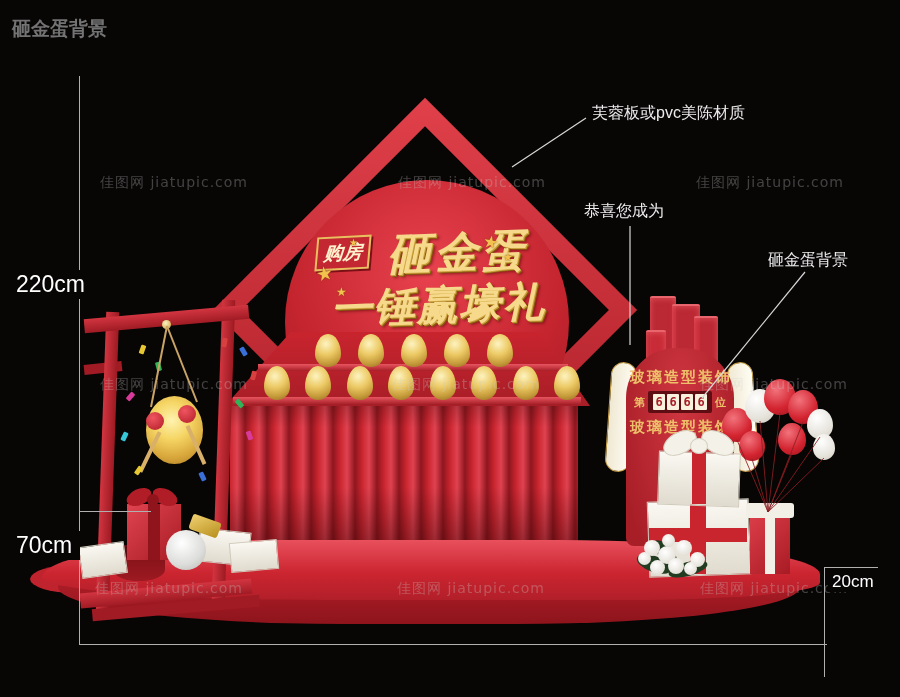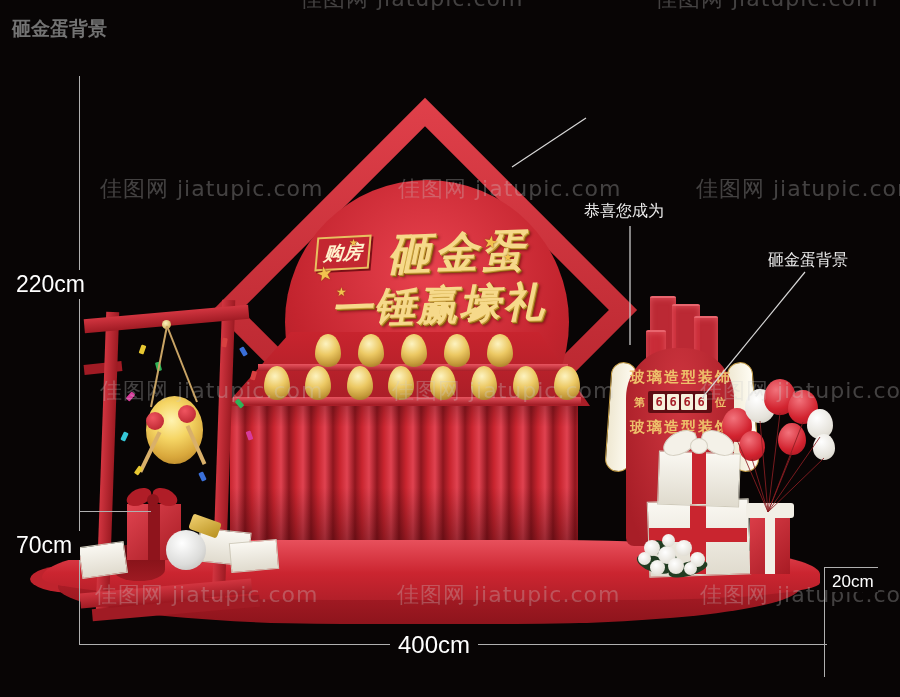--- a/index.html
+++ b/index.html
@@ -1,19 +1,19 @@
 <!DOCTYPE html>
 <html><head>
 <meta charset="utf-8">
 <style>
   html,body{margin:0;padding:0;background:#222;}
   #canvas{position:relative;width:900px;height:697px;background:#080505;overflow:hidden;
           font-family:"Liberation Sans","DejaVu Sans",sans-serif;}
   .abs{position:absolute;}
-  .wm{position:absolute;font-size:22px;letter-spacing:1px;color:rgba(205,205,205,.30);
+  .wm{position:absolute;font-size:14px;letter-spacing:1px;color:rgba(205,205,205,.30);
       white-space:nowrap;z-index:40;font-family:"DejaVu Sans",sans-serif;}
   .hdr{position:absolute;color:#737373;font-weight:bold;font-size:19px;z-index:50;white-space:nowrap;}
   .dim{position:absolute;color:#fff;background:#080505;z-index:46;line-height:1;padding:3px 8px;white-space:nowrap;}
   .anno{position:absolute;color:#ececec;font-size:16px;z-index:50;white-space:nowrap;}
   .line{position:absolute;background:#b0b0b0;z-index:45;}
   .egg{position:absolute;border-radius:50% 50% 50% 50%/62% 62% 40% 40%;z-index:9;
        background:radial-gradient(circle at 42% 30%,#fdf3c0,#ecc964 40%,#c59a3a 72%,#8f651d 100%);}
   .balloon{position:absolute;border-radius:50% 50% 50% 50%/56% 56% 46% 46%;z-index:13;}
   .balloon.red{background:radial-gradient(circle at 38% 30%,#f2737c,#d2232f 60%,#9e1620);}
   .balloon.white{background:radial-gradient(circle at 38% 30%,#ffffff,#e5e2da 65%,#c9c5ba);}
@@ -222,23 +222,23 @@
   <div class="flower" style="left:662px;top:534px;width:13px;height:13px"></div>
 
   <div class="line" style="left:79px;top:76px;width:1px;height:569px"></div>
   <div class="line" style="left:79px;top:511px;width:72px;height:1px"></div>
   <div class="line" style="left:79px;top:644px;width:748px;height:1px"></div>
   <div class="line" style="left:824px;top:567px;width:54px;height:1px"></div>
   <div class="line" style="left:824px;top:567px;width:1px;height:110px"></div>
 
   <div class="dim" style="left:8px;top:270px;font-size:23px">220cm</div>
   <div class="dim" style="left:8px;top:531px;font-size:23px">70cm</div>
-  <div class="dim" style="left:390px;top:630px;font-size:24px">400cm</div>
   <div class="dim" style="left:828px;top:571px;font-size:17px;padding:2px 4px">20cm</div>
 
+  <div class="anno" style="left:592px;top:103px">芙蓉板或pvc美陈材质</div>
   <div class="anno" style="left:584px;top:201px">恭喜您成为</div>
   <div class="anno" style="left:768px;top:250px">砸金蛋背景</div>
 
   <svg class="overlay" width="900" height="697">
 
     <line x1="586" y1="118" x2="512" y2="167" stroke="#d8d8d8" stroke-width="1.2"></line>
     <line x1="630" y1="226" x2="630" y2="345" stroke="#d8d8d8" stroke-width="1.2"></line>
     <line x1="805" y1="272" x2="702" y2="398" stroke="#d8d8d8" stroke-width="1.2"></line>
 
     <line x1="167" y1="326" x2="151" y2="407" stroke="#c9a465" stroke-width="2"></line>

